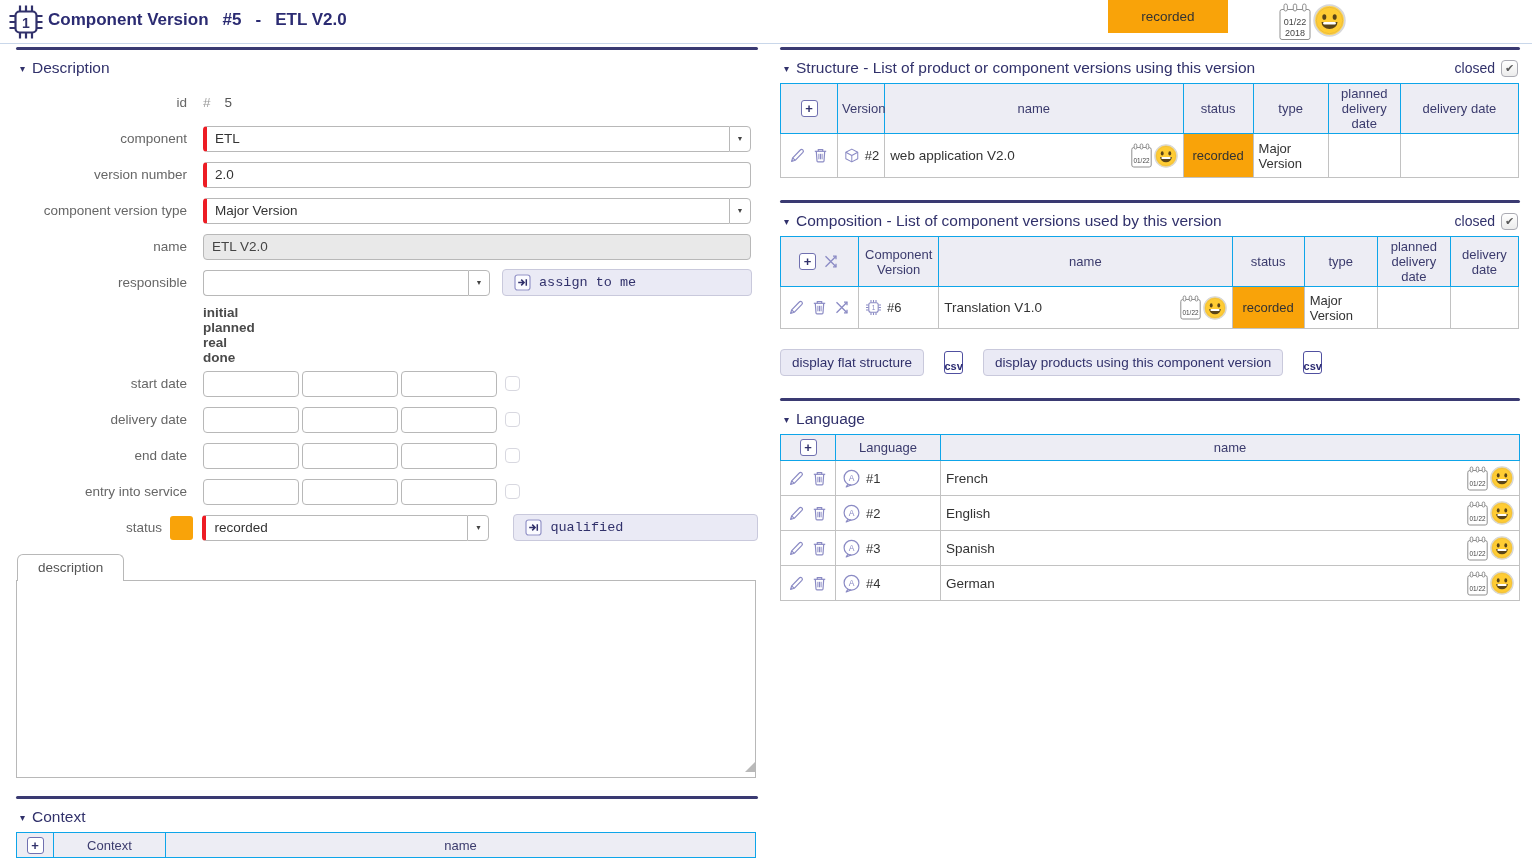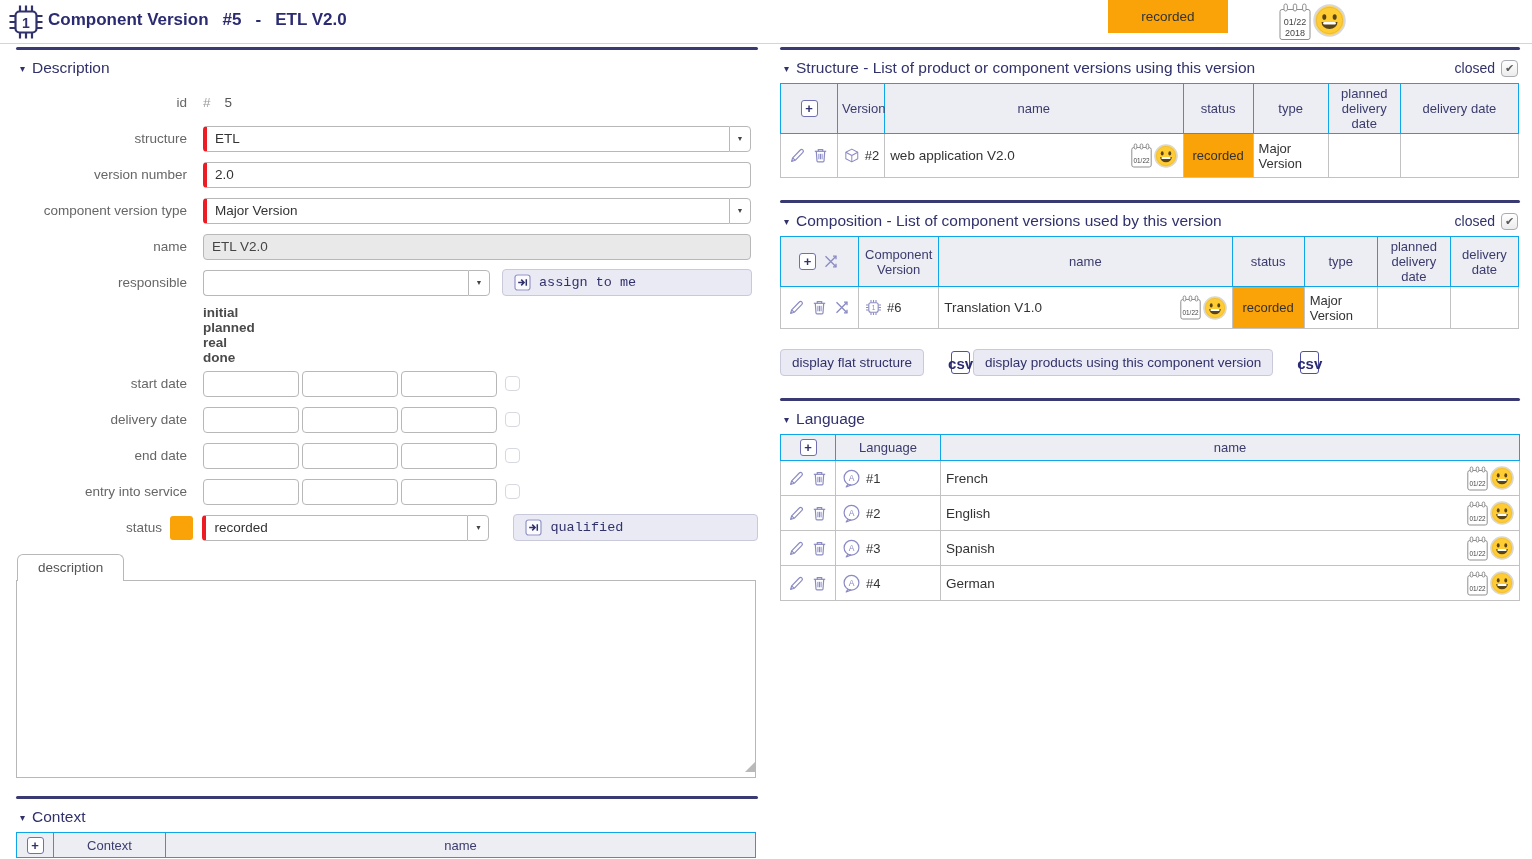--- a/index.html
+++ b/index.html
@@ -59,22 +59,22 @@
   .tbl td { border:1px solid #C2C2C2; padding:2px 5px; background:#fff; color:#333; }
   .acts { display:flex; align-items:center; justify-content:center; gap:6px; }
   .vercell { display:flex; align-items:center; gap:5px; padding-left:1px; }
   .namecell { display:flex; align-items:center; gap:5px; }
   .namecell .nm { font-size:13.5px; }
   .rowicons { margin-left:auto; display:flex; align-items:center; gap:2px; }
   .st-orange { background:#F9A309 !important; text-align:center; color:#333; }
   .plus { width:17px; height:17px; border:1px solid #7070B0; border-radius:3px; background:#fff; color:#31316B; font-size:13px; font-weight:bold; display:inline-flex; align-items:center; justify-content:center; line-height:1; cursor:pointer; padding:0; }
   .hicons { display:flex; align-items:center; justify-content:center; gap:7px; }
 
-  .btnrow { display:flex; align-items:center; gap:3px; margin-top:20px; }
-  .csv { width:19px; height:23px; border:1px solid #5050A0; border-radius:3px; background:#fff; color:#2B2B72; font-weight:bold; font-size:15px; display:flex; align-items:flex-end; justify-content:center; padding-bottom:1px; cursor:pointer;margin-left:24px; }
+  .btnrow { display:flex; align-items:center; gap:20px; margin-top:20px; }
+  .csv { width:19px; height:23px; border:1px solid #5050A0; border-radius:3px; background:#fff; color:#2B2B72; font-weight:bold; font-size:11px; display:flex; align-items:flex-end; justify-content:center; padding-bottom:1px; cursor:pointer; }
 
   .mt18 { margin-top:18px; } .mt22 { margin-top:22px; }
   svg.ai { cursor:pointer; }
 </style>
 </head>
 <body>
 
 <svg width="0" height="0" style="position:absolute">
   <defs>
     <symbol id="i-chip" viewBox="0 0 38 38">
@@ -168,21 +168,21 @@
     </div>
 
     <div class="form">
       <div class="frow">
         <span class="flabel">id</span>
         <span class="hash">#</span>
         <span class="idval">5</span>
       </div>
 
       <div class="frow">
-        <span class="flabel">structure</span>
+        <span class="flabel">component</span>
         <span class="combo">
           <input class="inp req" style="width: 526px;" value="ETL">
           <span class="arrowbox">▼</span>
         </span>
       </div>
 
       <div class="frow">
         <span class="flabel">version number</span>
         <input class="inp req" style="width: 548px;" value="2.0">
       </div>

